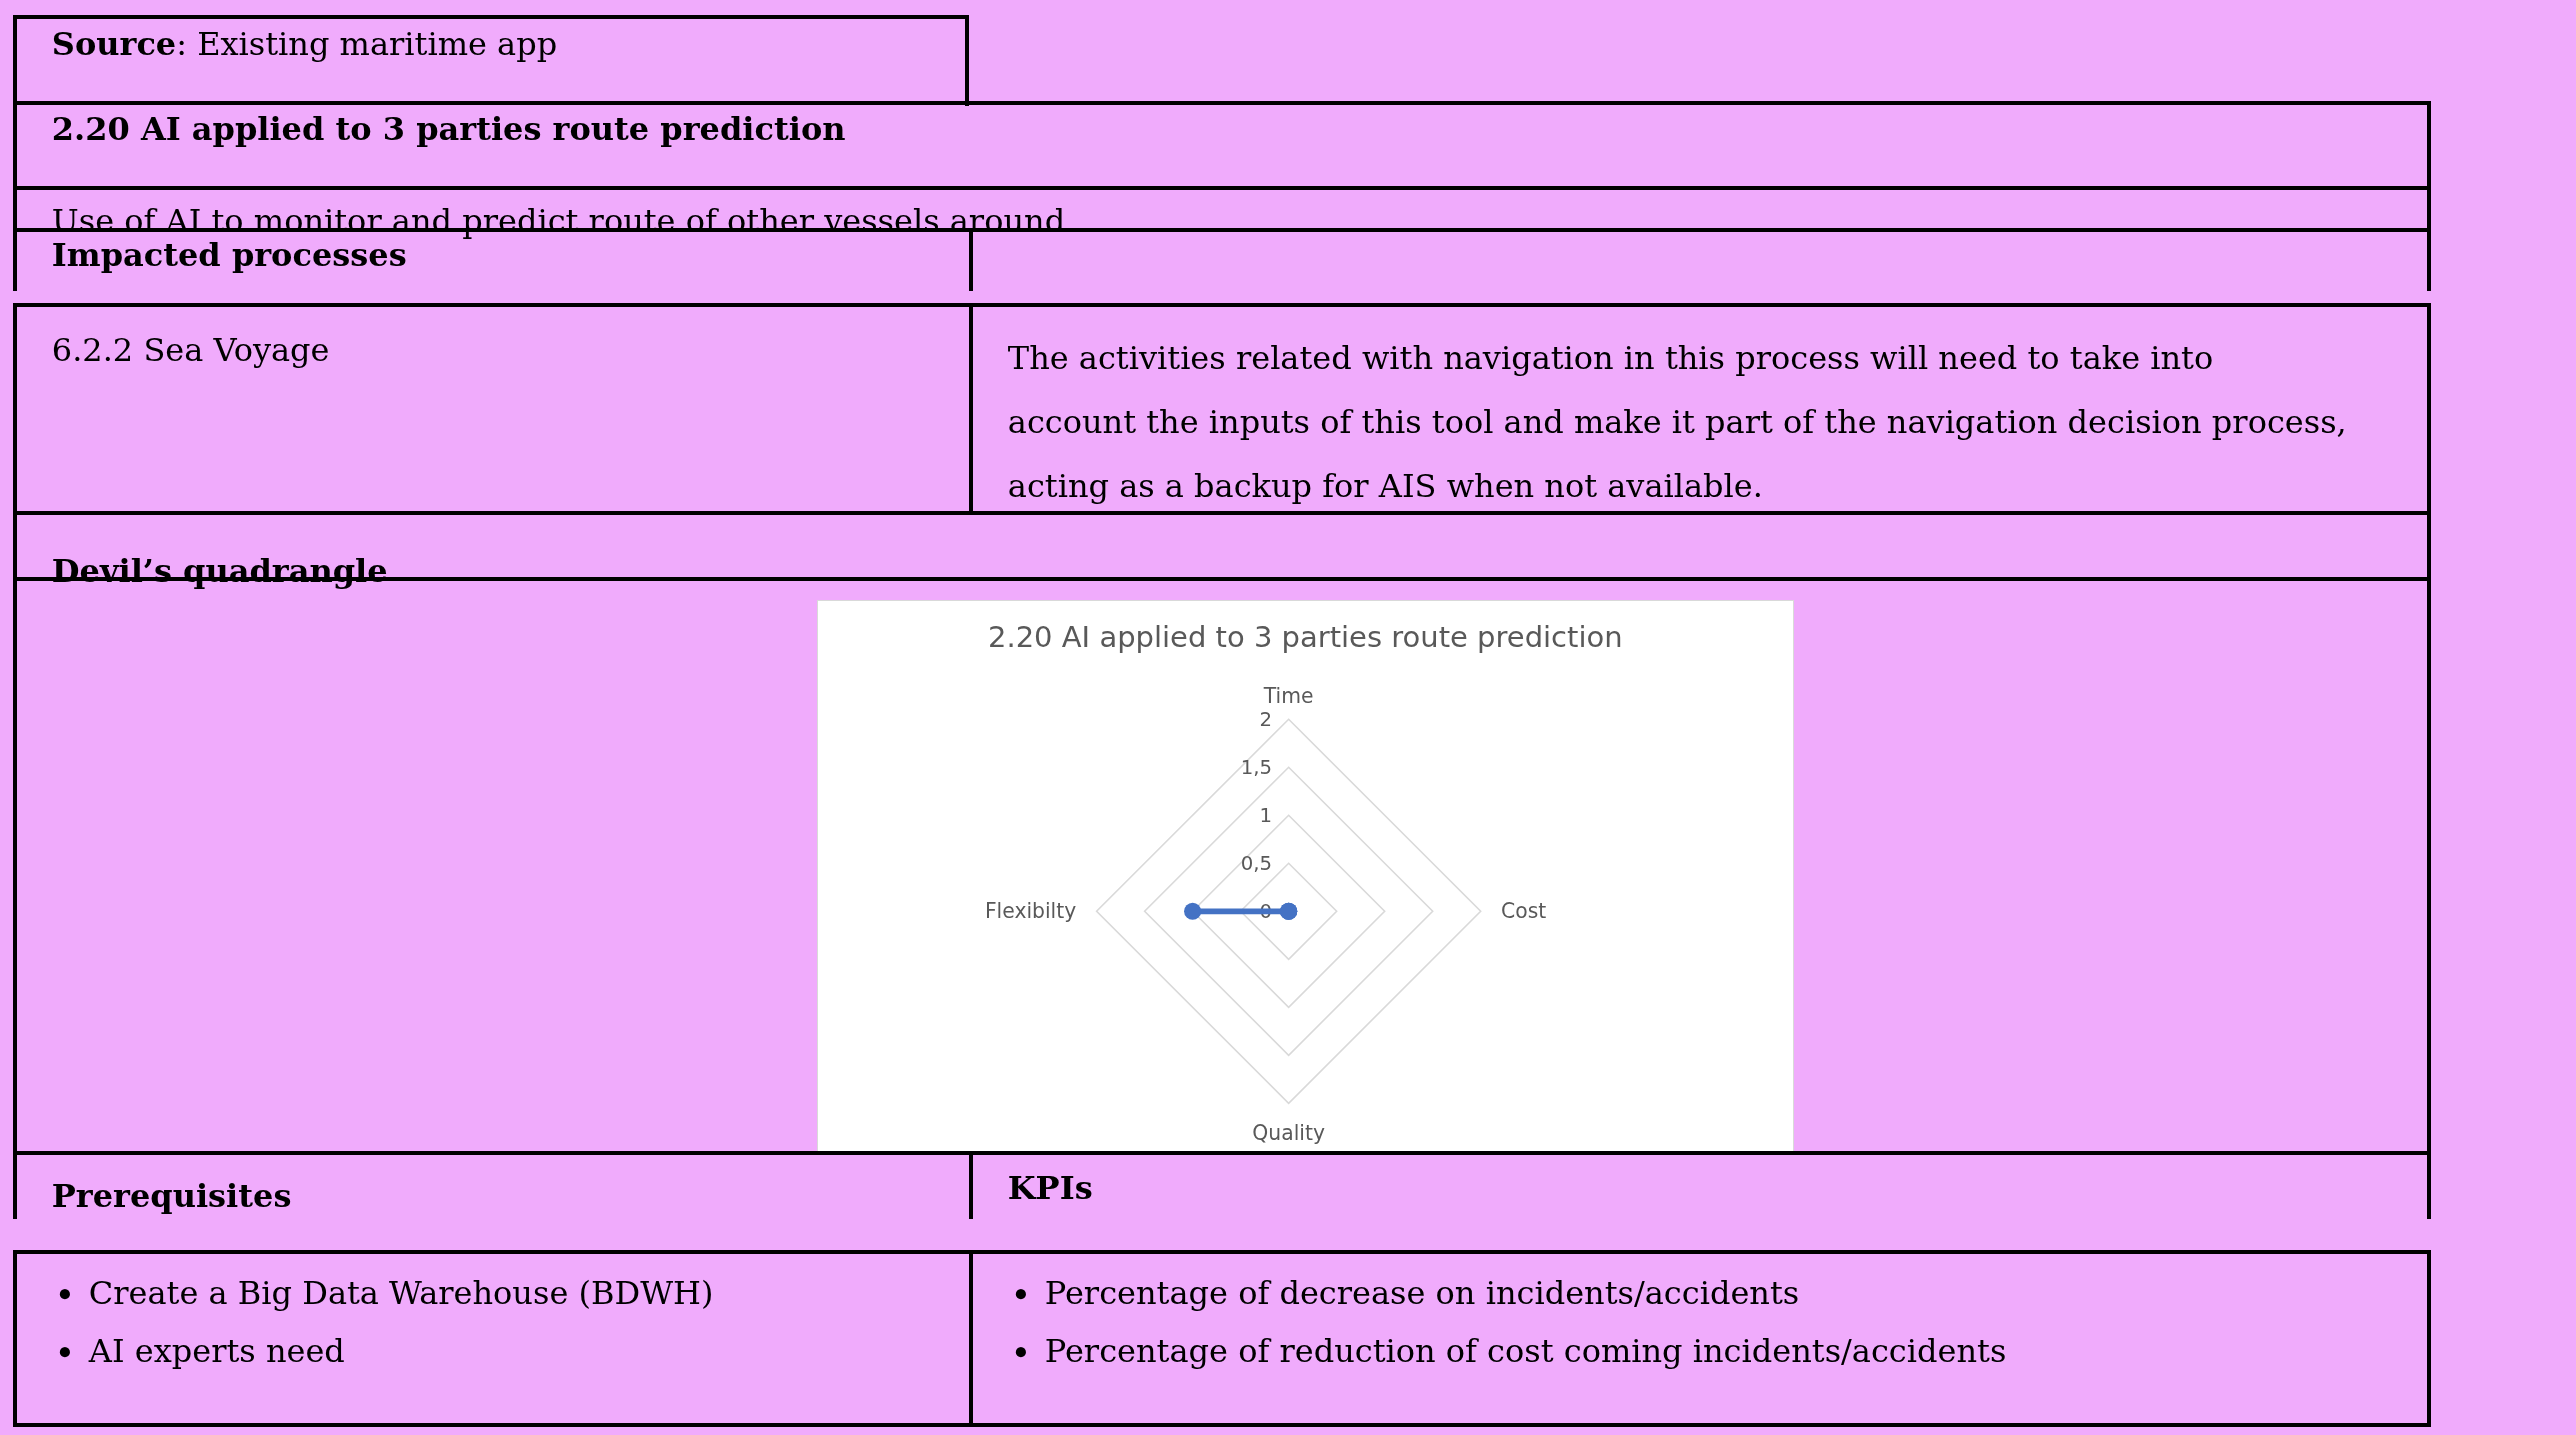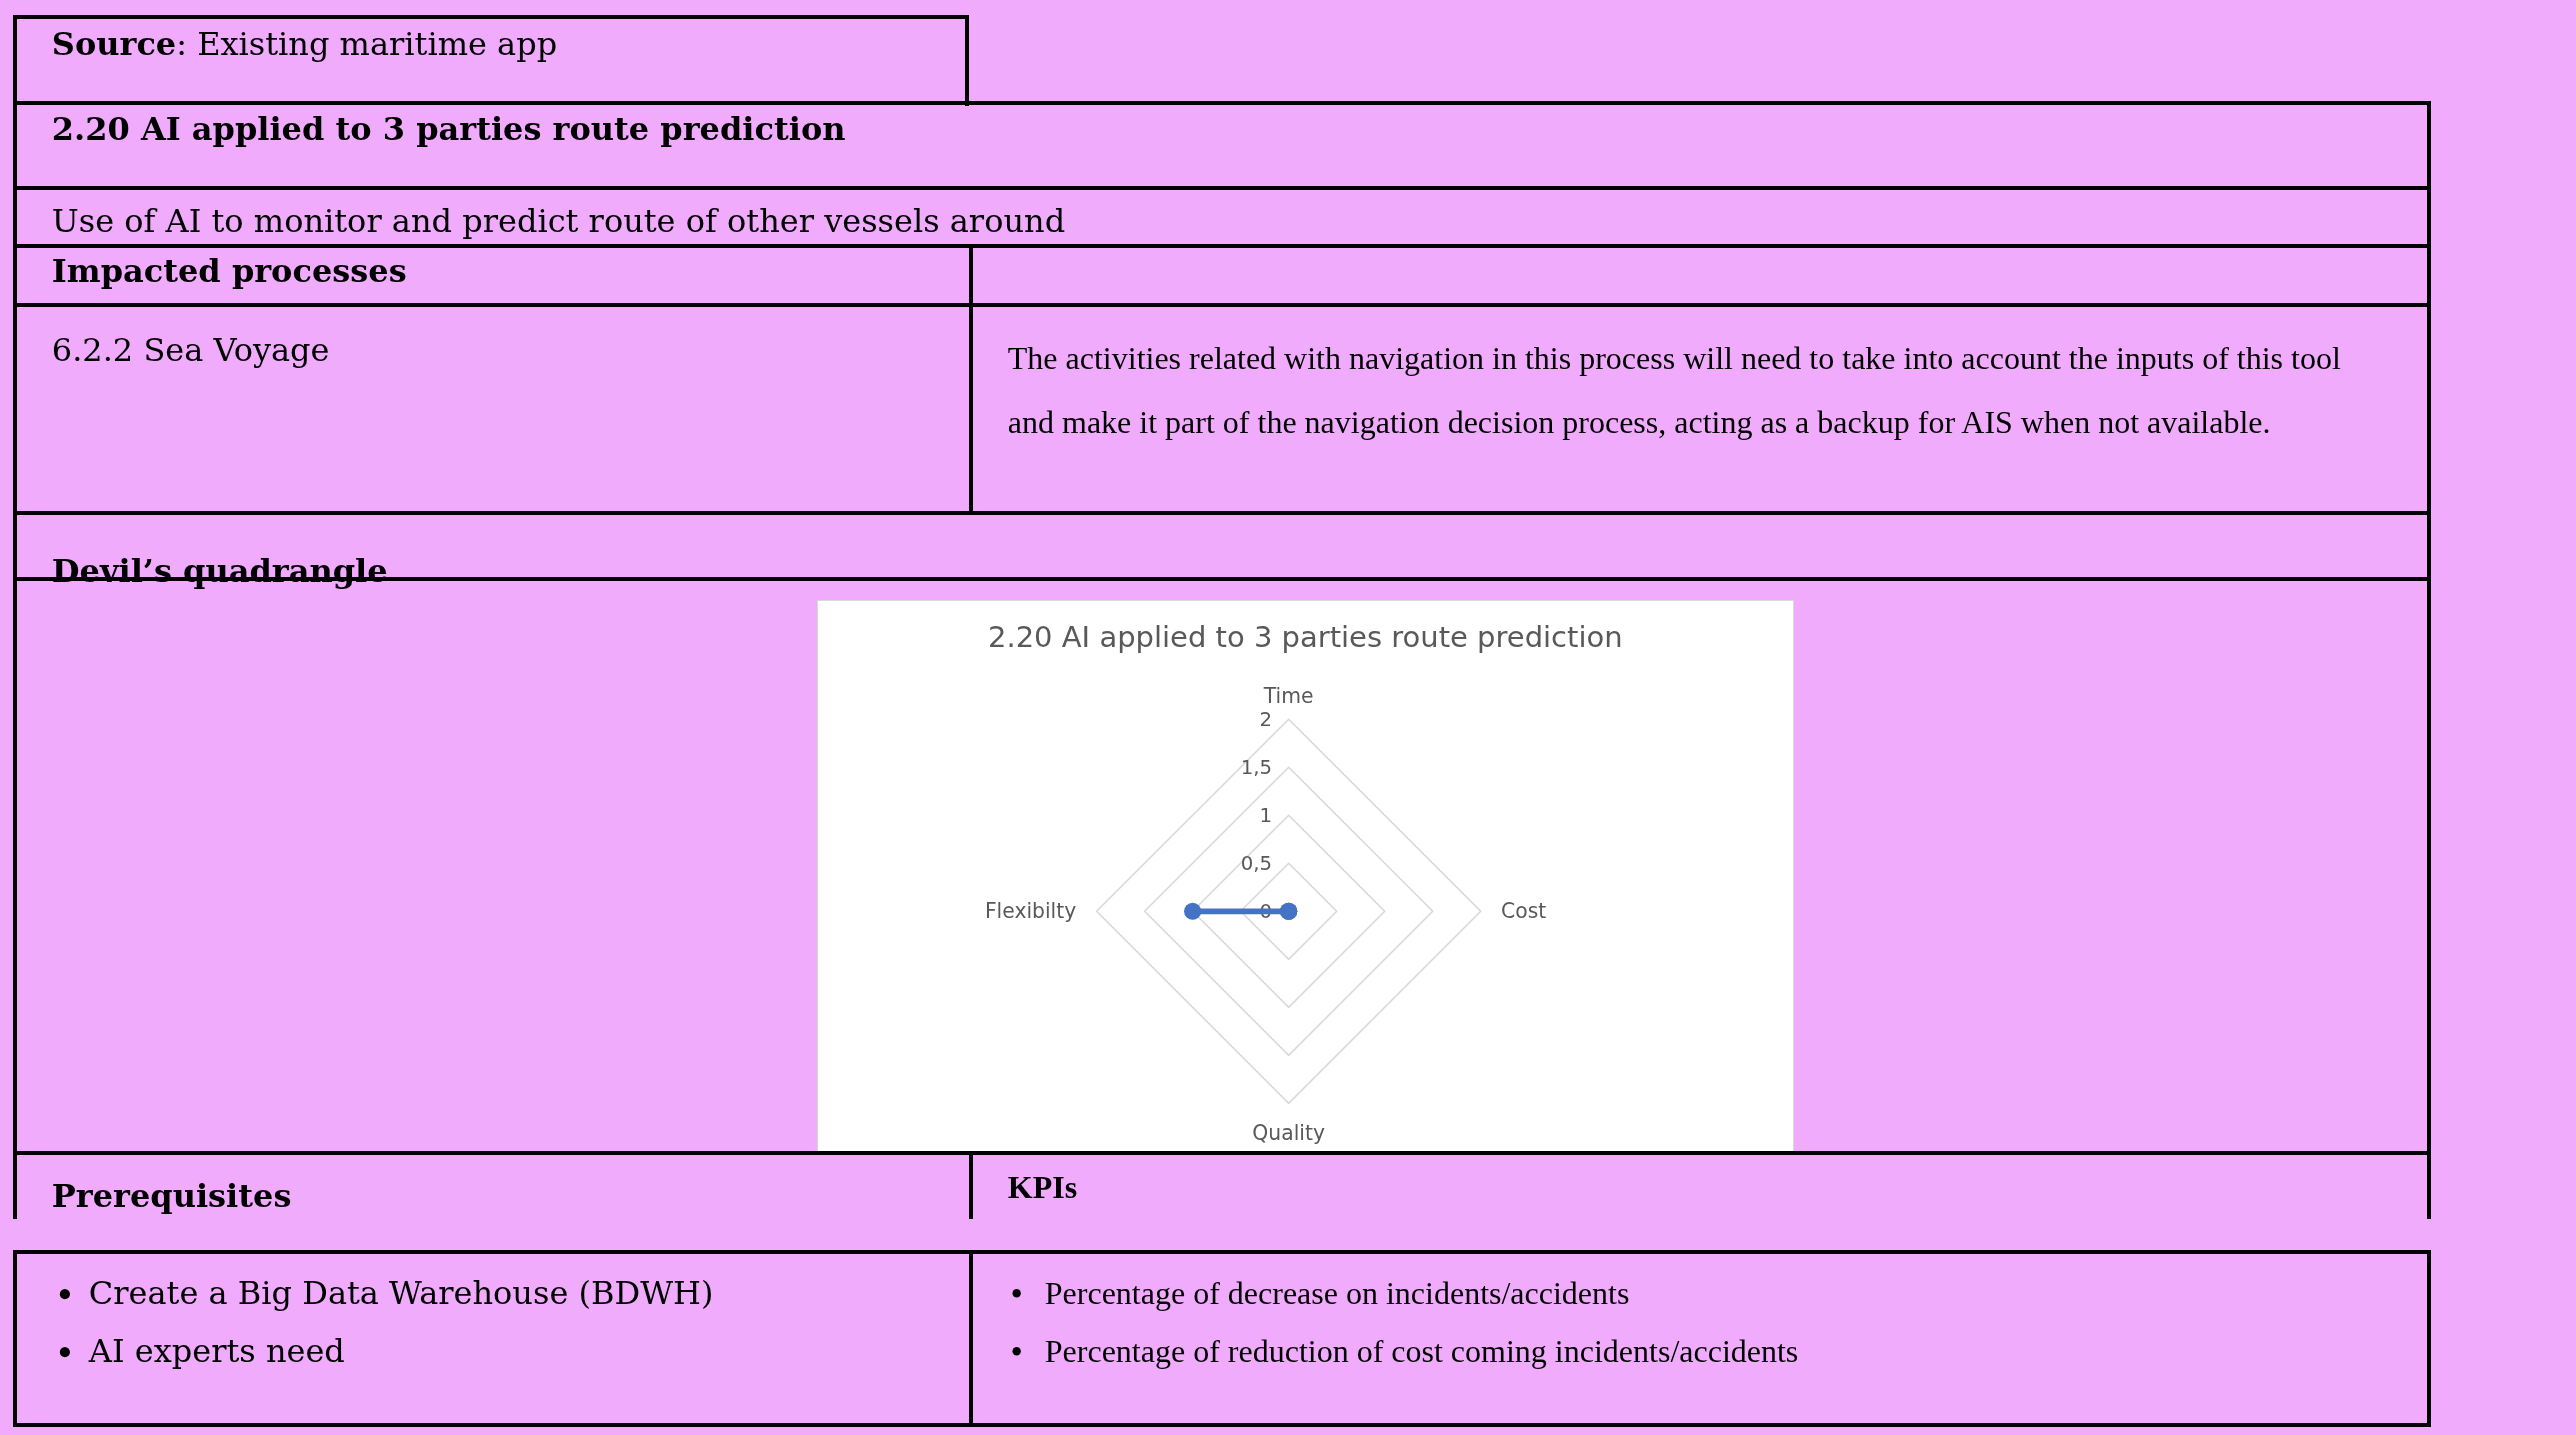--- a/index.html
+++ b/index.html
@@ -9,21 +9,21 @@
     background:#f0abfc;
     font-family:"DejaVu Serif","Liberation Serif",serif;
     font-size:32px;color:#000000;
   }
   .row{position:absolute;left:12.8px;width:2418px;box-sizing:border-box;
        border-left:4.5px solid #000;border-right:4.5px solid #000;border-top:4.5px solid #000;}
   .cellpad{padding-left:35px;padding-right:25.5px;}
   b,.bold{font-weight:bold;}
   .split{display:flex;height:100%;}
   .split .lcell{width:956px;box-sizing:border-box;border-right:4.5px solid #000;flex:none;}
-  .split .rcell{flex:1;box-sizing:border-box;font-family:Liberation Serif, serif;}
+  .split .rcell{flex:1;box-sizing:border-box;}
   ul.blist{list-style:none;margin:0;padding:0;}
   ul.blist li{position:relative;padding-left:37px;line-height:1.82;}
   ul.blist li::before{content:"\2022";position:absolute;left:2.6px;top:-1.3px;font-size:1.1em;}
   
   #chartbox{position:absolute;left:800px;top:19px;width:977px;height:552px;
             box-sizing:border-box;border:1.9px solid #d9d9d9;background:#fff;
             font-family:"DejaVu Sans","Liberation Sans",sans-serif;}
   #chart-title{position:absolute;top:19px;left:0;width:100%;text-align:center;
                font-size:29px;color:#595959;}
   #radar-svg{position:absolute;left:0;top:0;width:100%;height:100%;}
@@ -41,21 +41,21 @@
   </div>
 
   <div class="row" style="top:101px;height:89px;">
     <div class="cellpad bold" style="padding-top:5.1px;">2.20 AI applied to 3 parties route prediction</div>
   </div>
 
   <div class="row" style="top:186px;height:62px;">
     <div class="cellpad" style="padding-top:11.5px;">Use of AI to monitor and predict route of other vessels around</div>
   </div>
 
-  <div class="row" style="top:244px;height:63px;">
+  <div class="row" style="top:228px;height:63px;">
     <div class="split">
       <div class="lcell cellpad bold" style="padding-top:3.8px;">Impacted processes</div>
       <div class="rcell"></div>
     </div>
   </div>
 
   <div class="row" style="top:303px;height:212px;">
     <div class="split">
       <div class="lcell cellpad" style="padding-top:24px;">6.2.2 Sea Voyage</div>
       <div class="rcell cellpad" style="padding-top:19px;line-height:2.0;padding-right:77px;">The activities related with navigation in this process will need to take into account the inputs of this tool and make it part of the navigation decision process, acting as a backup for AIS when not available.</div>

